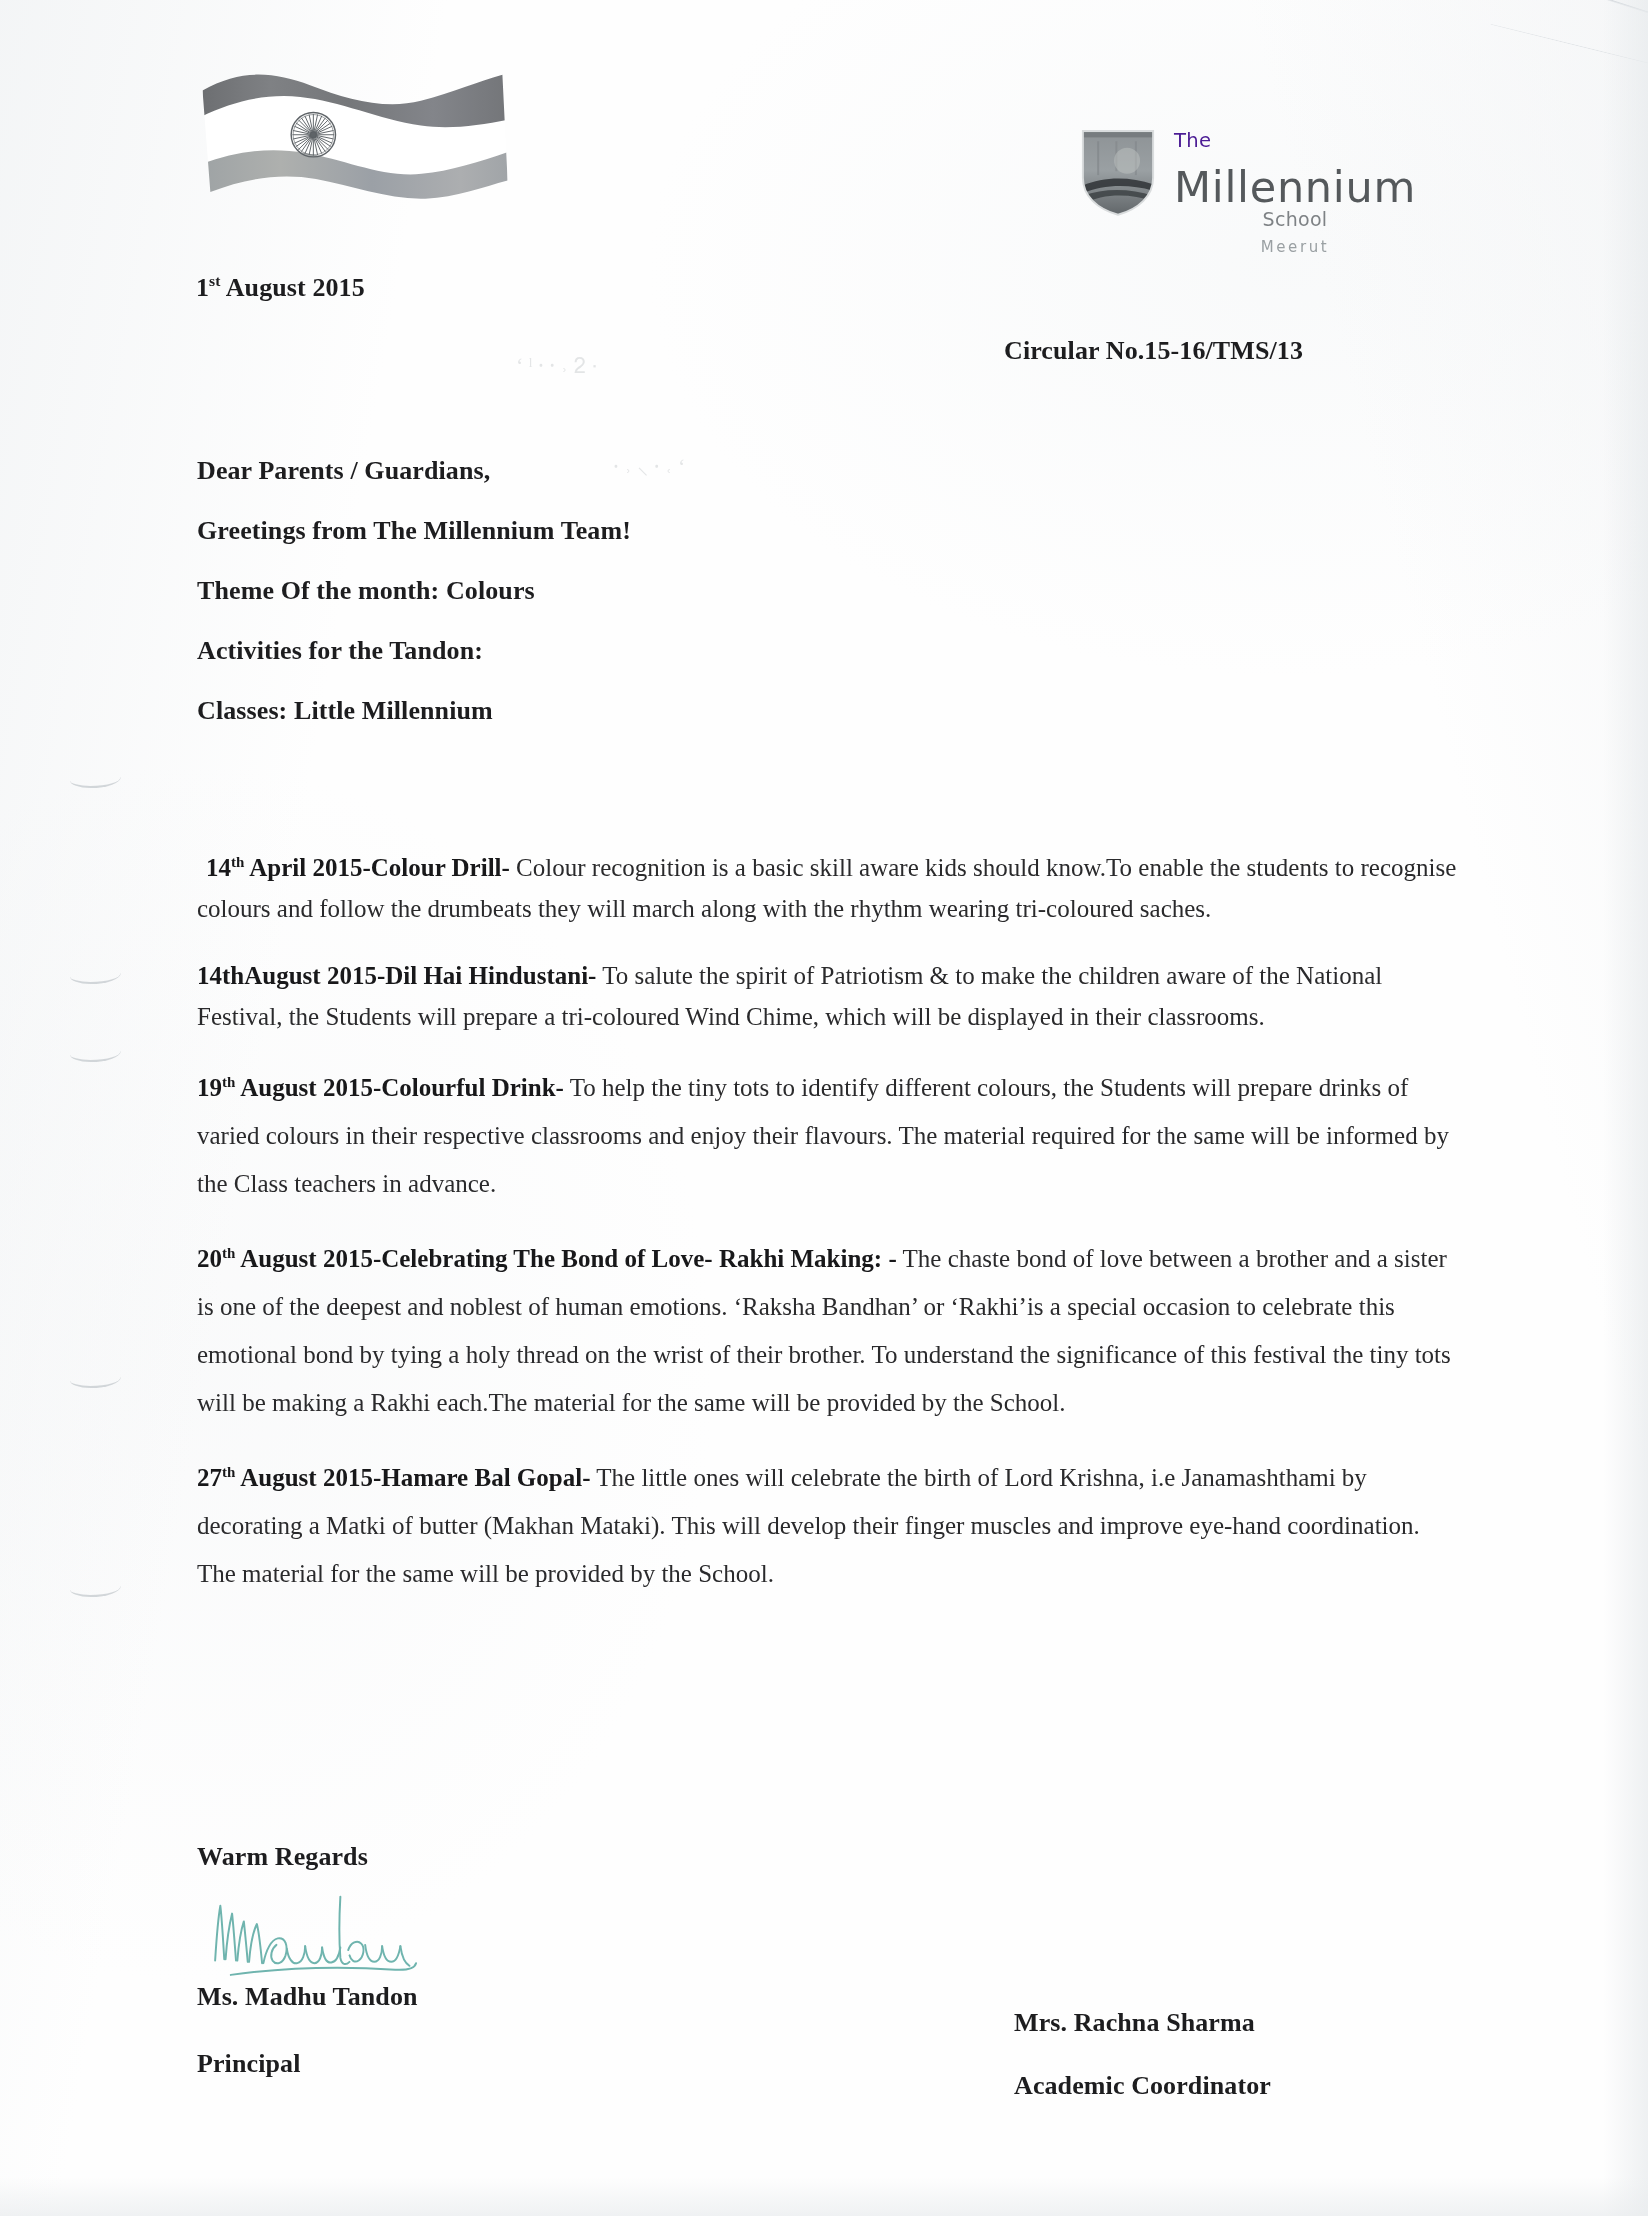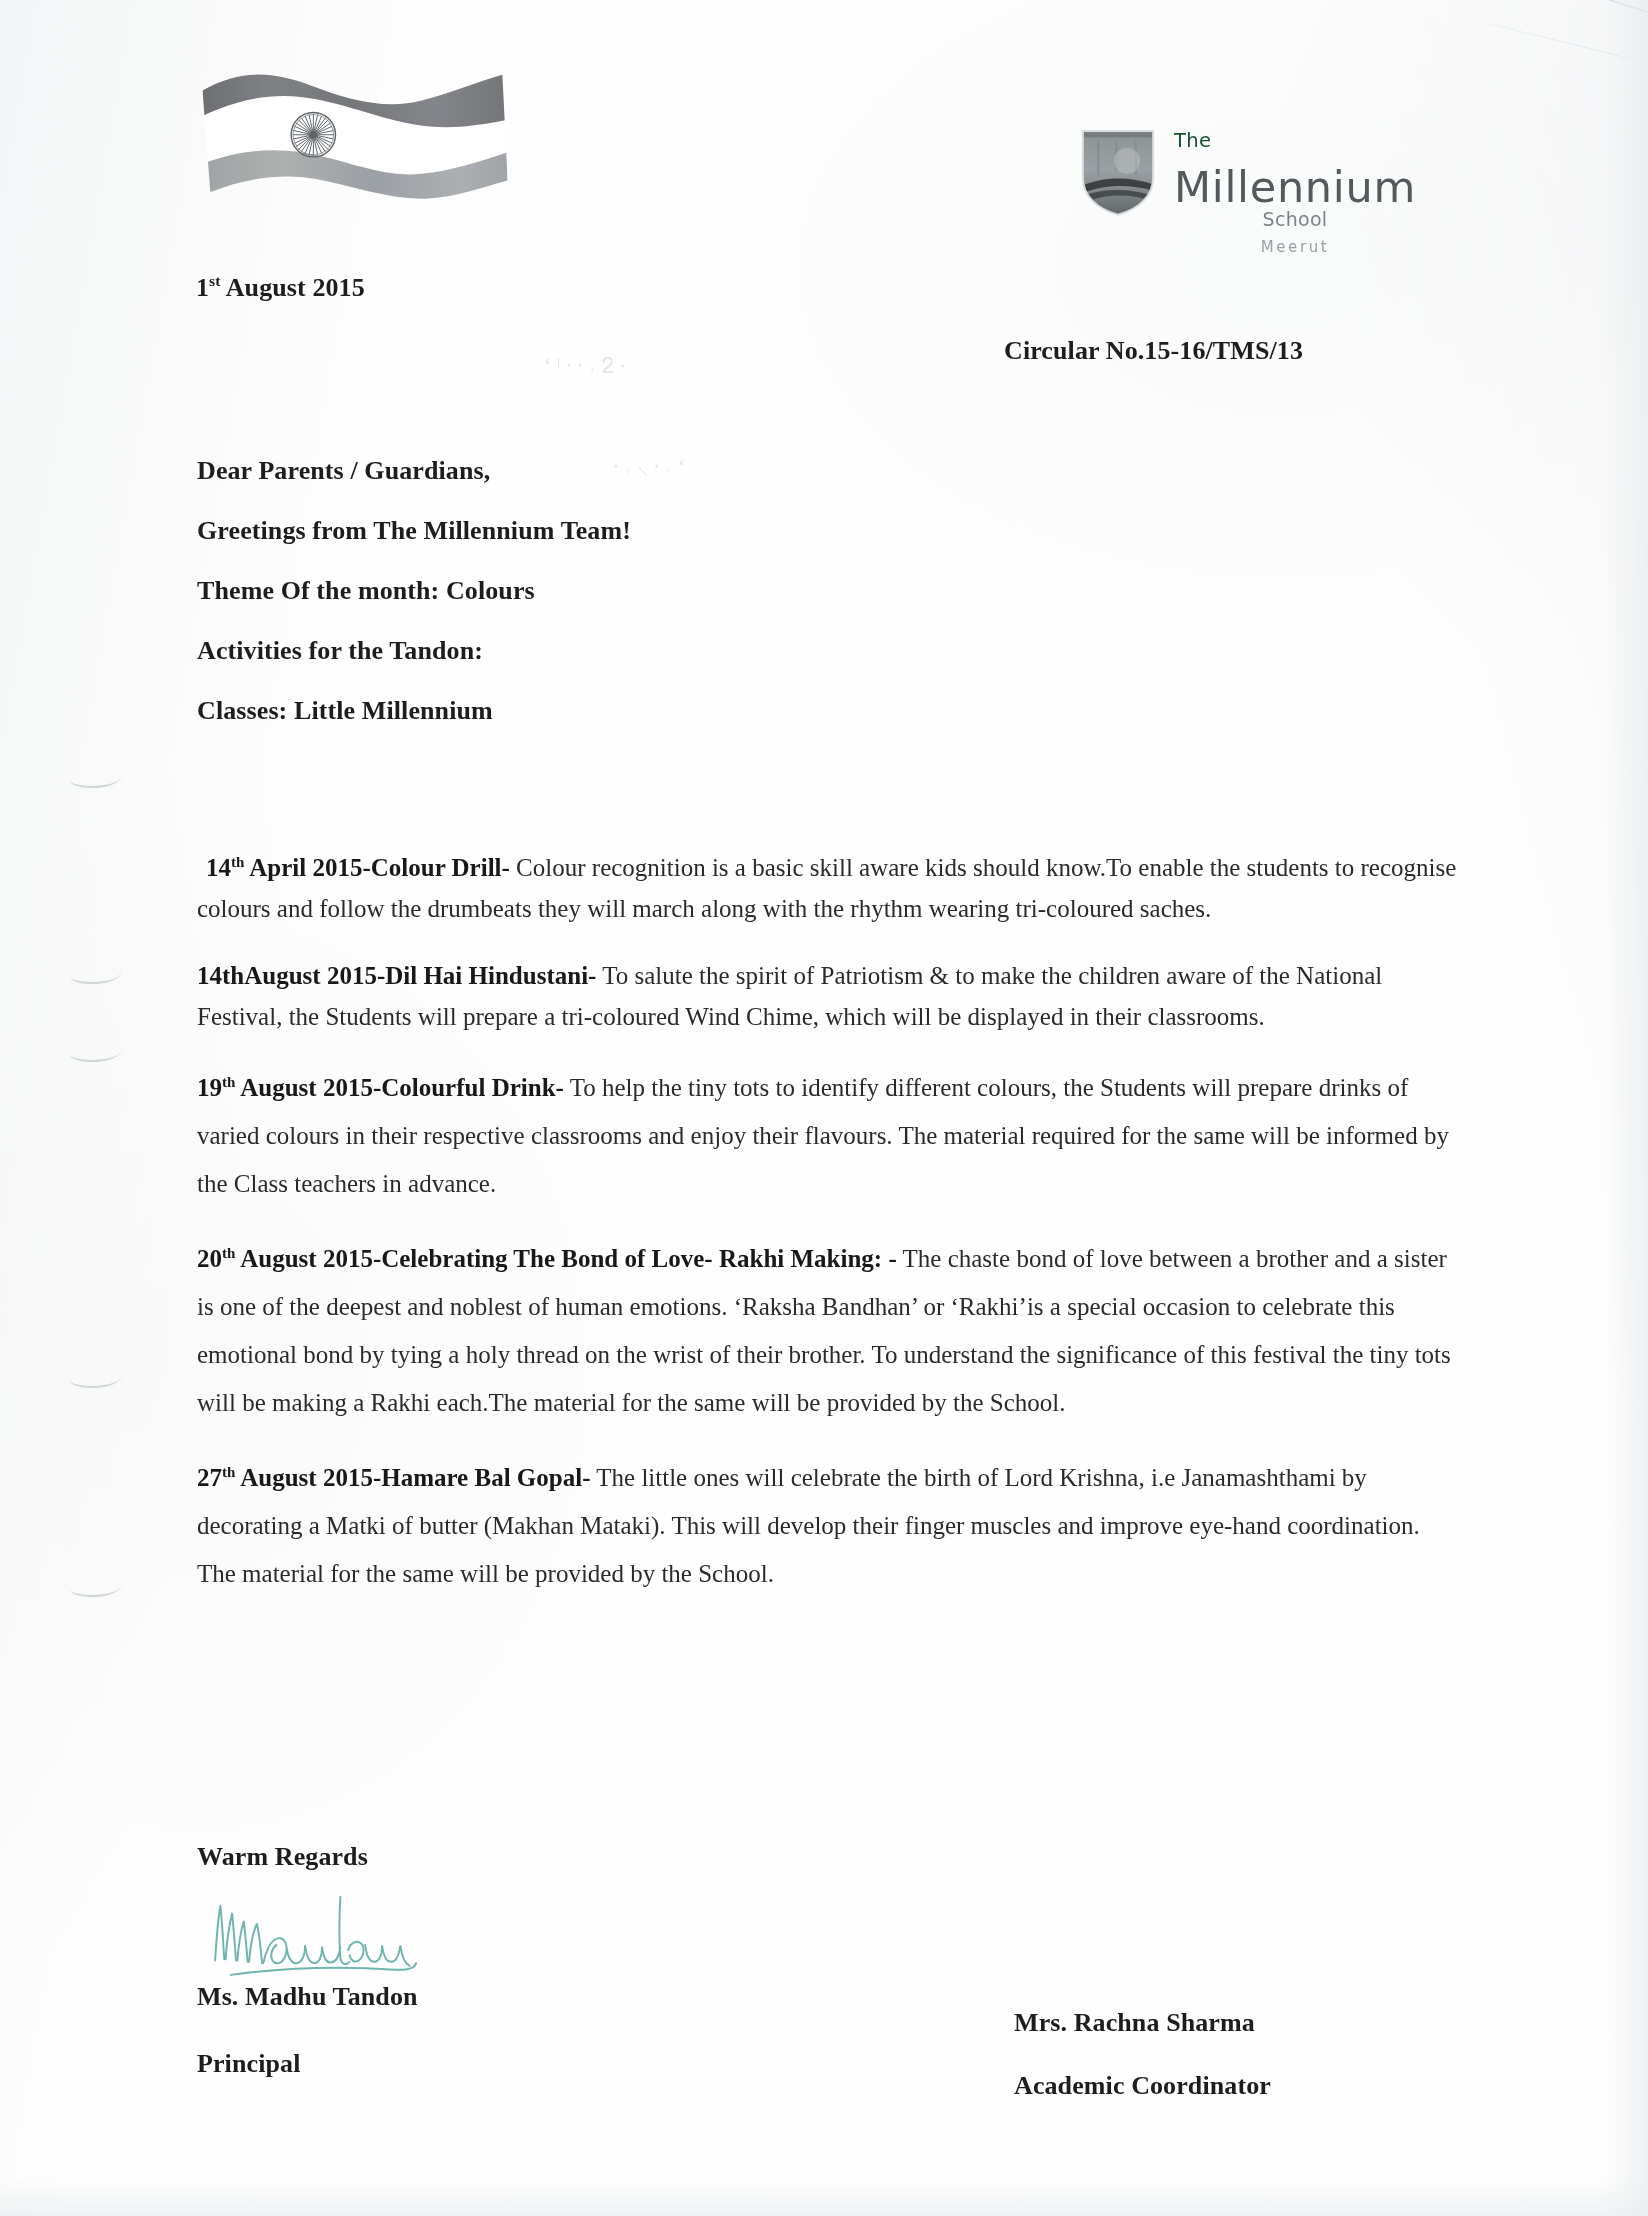--- a/index.html
+++ b/index.html
@@ -88,21 +88,21 @@
     align-items: flex-start;
     gap: 17px;
   }
   .shield { width: 78px; height: 89px; display:block; }
   .logo-text {
     font-family: "DejaVu Sans", "Liberation Sans", sans-serif;
     color: #6d7276;
     line-height: 1;
     padding-top: 2.6px;
   }
-  .logo-the { font-size: 19.6px; letter-spacing: 0.3px; color:#14532d; }
+  .logo-the { font-size: 19.6px; letter-spacing: 0.3px; color:#4c1d95; }
   .logo-mill {
     font-size: 43px;
     letter-spacing: 0.7px;
     color: #55595c;
     margin-top: 16px;
     font-weight: 400;
   }
   .logo-school {
     font-size: 19px;
     color: #7e8285;
@@ -233,21 +233,21 @@
   <div class="scan-noise"></div>
   <div class="crease crease-tr"></div>
   <div class="crease crease-tr2"></div>
 
   <div class="punch" style="top:769px;"></div>
   <div class="punch" style="top:965px;"></div>
   <div class="punch" style="top:1043px;"></div>
   <div class="punch" style="top:1369px;"></div>
   <div class="punch" style="top:1578px;"></div>
 
-  <div class="ghost" style="left:544px; top:349px;">ʻ  ˡ    ⸱ ⸱ ˒ ᒿ ⸱</div>
+  <div class="ghost" style="left:516px; top:349px;">ʻ  ˡ    ⸱ ⸱ ˒ ᒿ ⸱</div>
   <div class="ghost" style="left:613px; top:450px;">⸱ ˒ ⸜ ⸱ ˓ ʻ</div>
 
   <div class="flag-wrap">
     <svg viewBox="0 0 520 230" xmlns="http://www.w3.org/2000/svg">
       <defs>
         <clipPath id="flagClip">
           <path d="M10,42 C70,8 120,14 175,34 C232,56 290,72 345,58 C396,45 432,28 470,18
                    L478,180 C440,190 400,206 352,208 C296,210 240,188 184,178
                    C132,169 78,176 22,198 Z"></path>
         </clipPath>

